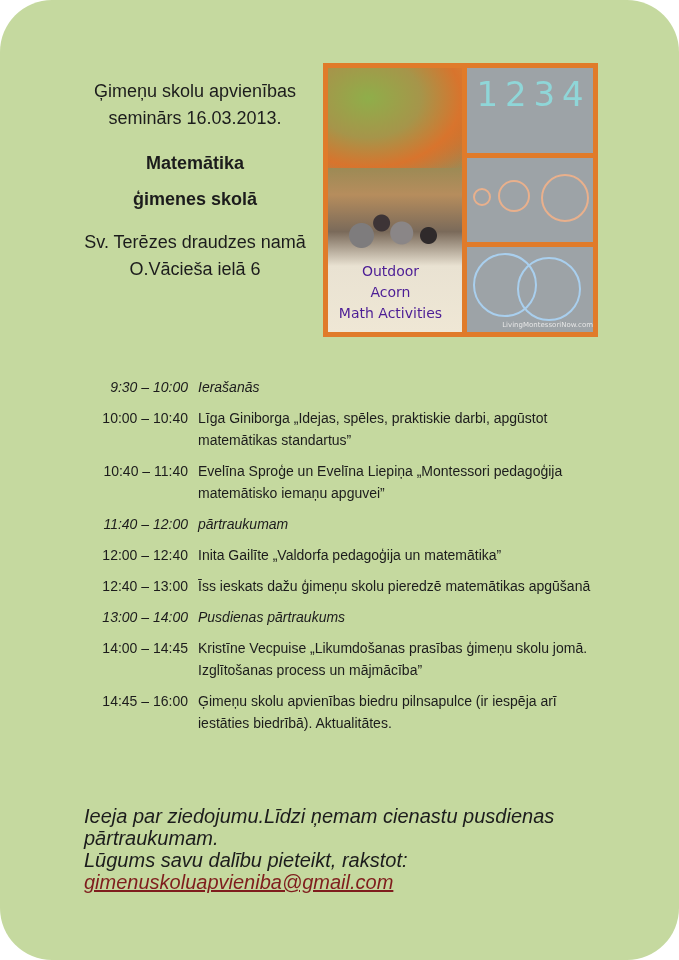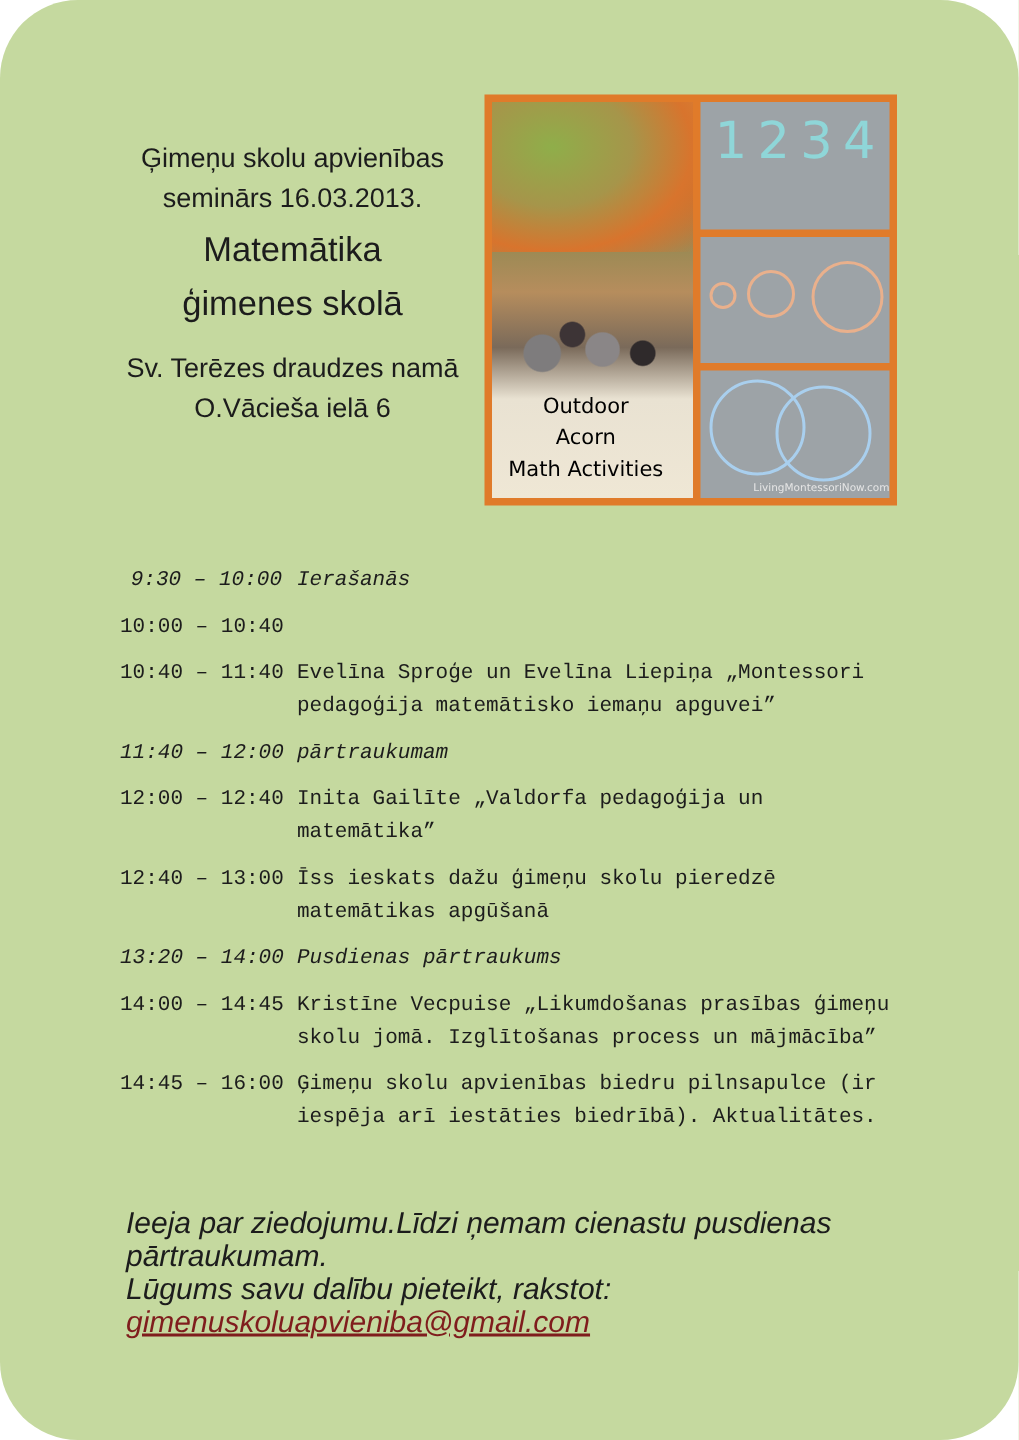--- a/index.html
+++ b/index.html
@@ -5,25 +5,25 @@
     html, body { margin: 0; padding: 0; background: #ffffff; }
     body { width: 679px; height: 960px; position: relative; overflow: hidden; }
     .card {
       position: absolute; left: 0; top: 0; width: 679px; height: 960px;
       background: #c5d99f;
       border-radius: 52px;
       font-family: "Liberation Sans", "DejaVu Sans", sans-serif;
       color: #1c1c1c;
     }
     .header-text {
-      position: absolute; left: 70px; top: 92px; width: 250px;
+      position: absolute; left: 70px; top: 78px; width: 250px;
       text-align: center;
     }
     .subtitle { font-size: 18px; line-height: 27px; }
-    .title { font-size: 23px; font-weight: normal; line-height: 36px; margin-top: 2px; }
+    .title { font-size: 18px; font-weight: bold; line-height: 36px; margin-top: 13px; }
     .venue { font-size: 18px; line-height: 27px; margin-top: 12px; }
 
     .photo {
       position: absolute; left: 323px; top: 63px; width: 275px; height: 274px;
       background: #e07b2a; box-sizing: border-box;
     }
     .photo .left-panel {
       position: absolute; left: 5px; top: 5px; width: 134px; height: 264px;
       background: linear-gradient(180deg, #d98a3a 0%, #c46f2c 22%, #9d8a55 38%, #b68d5d 48%, #7a6a5a 62%, #e9e2d2 75%, #efe7d5 100%);
       overflow: hidden;
@@ -34,21 +34,21 @@
     }
     .acorns {
       position: absolute; left: 0; top: 140px; width: 134px; height: 50px;
       background: radial-gradient(circle at 25% 55%, #7e7c7d 0 12px, transparent 13px),
                   radial-gradient(circle at 55% 50%, #8a8687 0 11px, transparent 12px),
                   radial-gradient(circle at 40% 30%, #3d3436 0 8px, transparent 9px),
                   radial-gradient(circle at 75% 55%, #2f2a2b 0 8px, transparent 9px);
     }
     .photo-caption {
       position: absolute; left: 5px; top: 198px; width: 125px;
-      text-align: center; color: #000000; font-size: 14px; line-height: 21px;
+      text-align: center; color: #4c1d95; font-size: 14px; line-height: 21px;
       font-family: "DejaVu Sans", sans-serif;
     }
     .right-panel {
       position: absolute; left: 144px; width: 126px; background: #9da3a7;
     }
     .rp1 { top: 5px; height: 85px; }
     .rp2 { top: 95px; height: 84px; }
     .rp3 { top: 184px; height: 85px; }
     .digits {
       position: absolute; left: 6px; top: 6px; width: 114px;
@@ -56,21 +56,21 @@
       color: #8fd6d8; font-size: 34px; line-height: 40px;
       font-family: "DejaVu Sans", sans-serif;
     }
     .circle { position: absolute; border-radius: 50%; border: 2px solid #e9b08c; }
     .bcircle { position: absolute; border-radius: 50%; border: 2px solid #a9cfee; }
     .watermark {
       position: absolute; left: 0; bottom: 3px; width: 126px; text-align: right;
       color: #e6e6e6; font-size: 7px; font-family: "DejaVu Sans", sans-serif;
     }
 
-    .schedule { position: absolute; left: 80px; top: 376px; width: 540px; font-family: Liberation Mono, monospace; }
+    .schedule { position: absolute; left: 80px; top: 376px; width: 540px; }
     .row { display: flex; font-size: 14px; line-height: 22px; margin-bottom: 9px; }
     .row .time { width: 108px; text-align: right; padding-right: 0; white-space: nowrap; flex: none; }
     .row .desc { margin-left: 10px; width: 410px; }
     .row.italic .time, .row.italic .desc { font-style: italic; }
 
     .footer {
       position: absolute; left: 84px; top: 805px; width: 540px;
       font-size: 20px; line-height: 22px; font-style: italic;
     }
     .footer a { color: #7f1d1d; text-decoration: underline; }
@@ -126,39 +126,40 @@
     </div>
   </div>
 
   <div class="schedule">
     <div class="row italic">
       <div class="time">9:30 – 10:00</div>
       <div class="desc">Ierašanās</div>
     </div>
     <div class="row">
       <div class="time">10:00 – 10:40</div>
+      <div class="desc">Līga Giniborga „Idejas, spēles, praktiskie darbi, apgūstot matemātikas standartus”</div>
     </div>
     <div class="row">
       <div class="time">10:40 – 11:40</div>
       <div class="desc">Evelīna Sproģe un Evelīna Liepiņa „Montessori pedagoģija matemātisko iemaņu apguvei”</div>
     </div>
     <div class="row italic">
       <div class="time">11:40 – 12:00</div>
       <div class="desc">pārtraukumam</div>
     </div>
     <div class="row">
       <div class="time">12:00 – 12:40</div>
       <div class="desc">Inita Gailīte „Valdorfa pedagoģija un matemātika”</div>
     </div>
     <div class="row">
       <div class="time">12:40 – 13:00</div>
       <div class="desc">Īss ieskats dažu ģimeņu skolu pieredzē matemātikas apgūšanā</div>
     </div>
     <div class="row italic">
-      <div class="time">13:20 – 14:00</div>
+      <div class="time">13:00 – 14:00</div>
       <div class="desc">Pusdienas pārtraukums</div>
     </div>
     <div class="row">
       <div class="time">14:00 – 14:45</div>
       <div class="desc">Kristīne Vecpuise „Likumdošanas prasības ģimeņu skolu jomā. Izglītošanas process un mājmācība”</div>
     </div>
     <div class="row">
       <div class="time">14:45 – 16:00</div>
       <div class="desc">Ģimeņu skolu apvienības biedru pilnsapulce (ir iespēja arī iestāties biedrībā). Aktualitātes.</div>
     </div>

